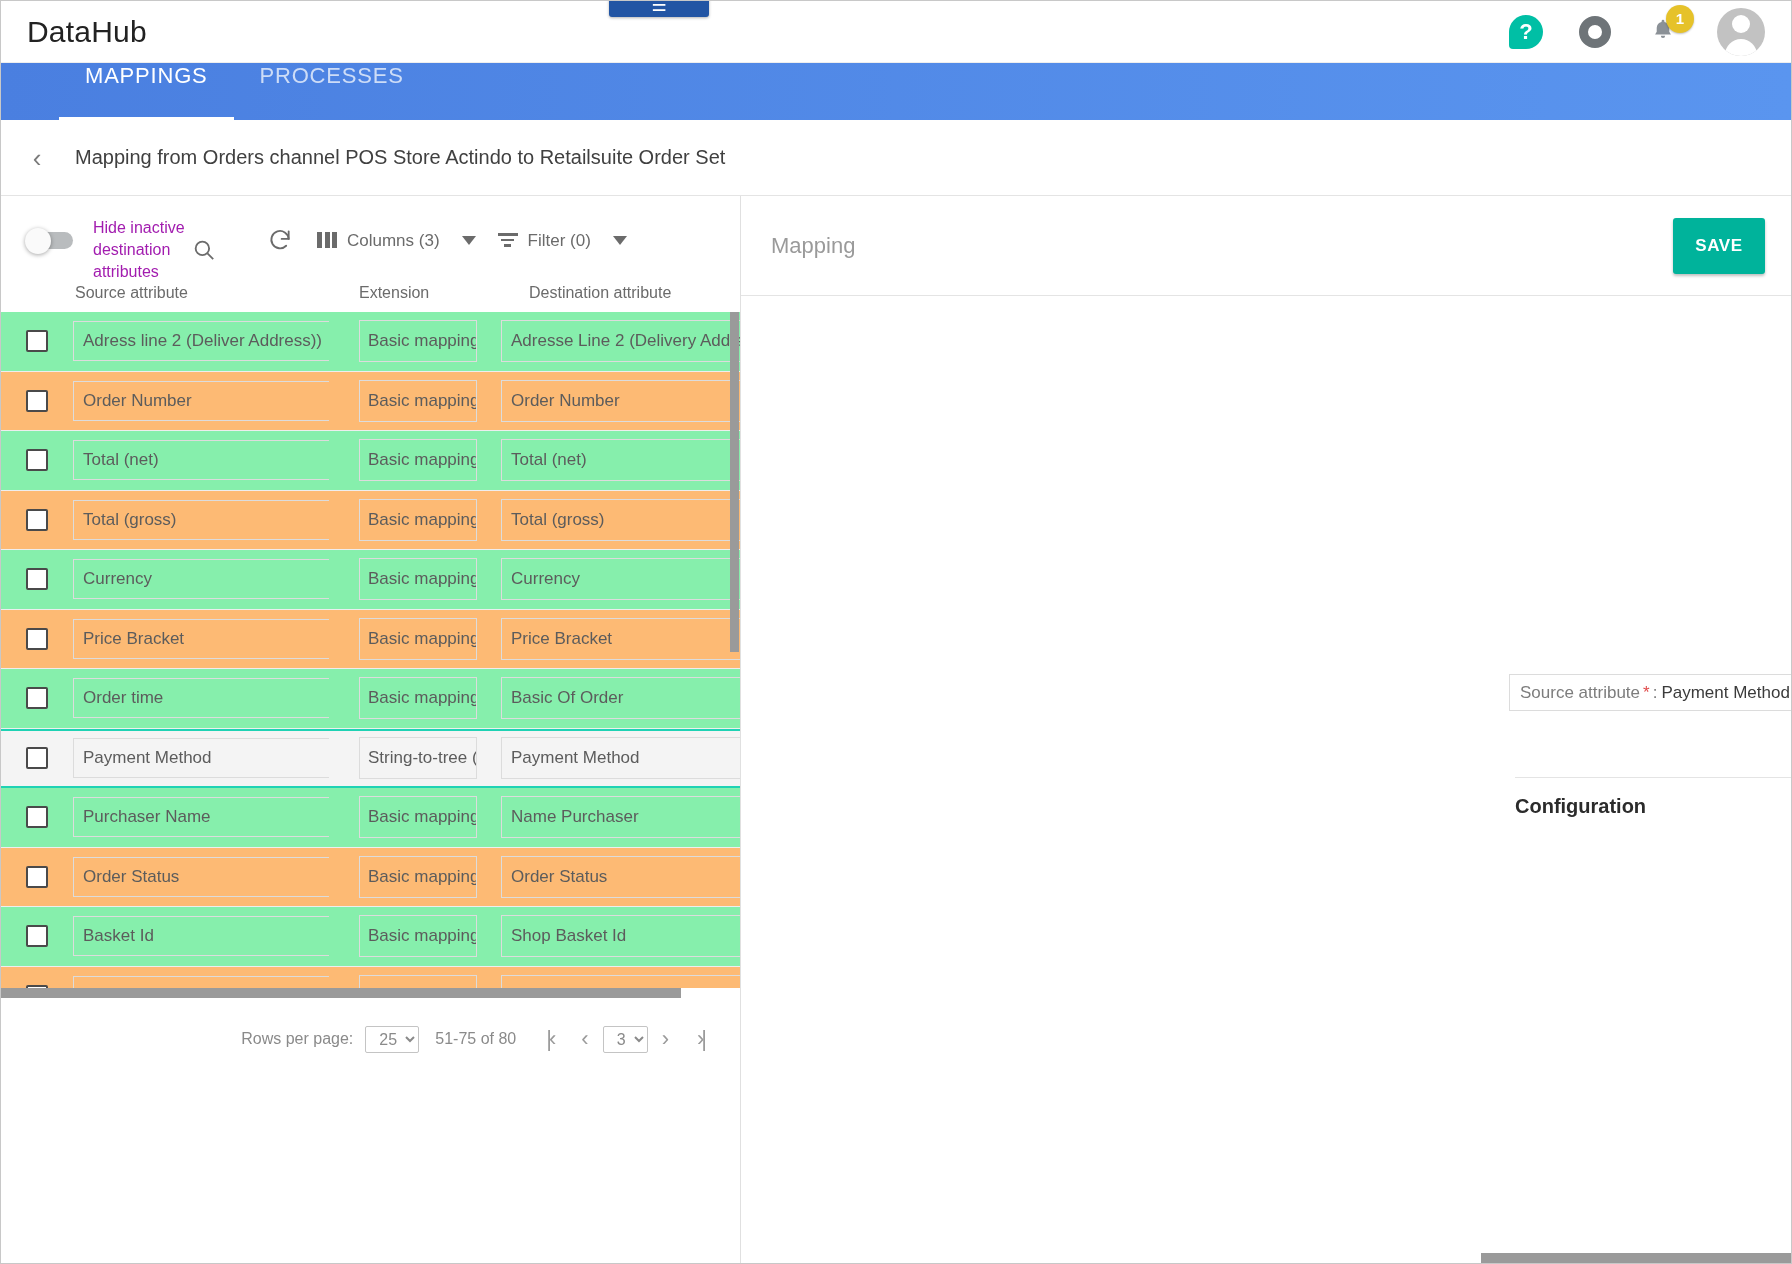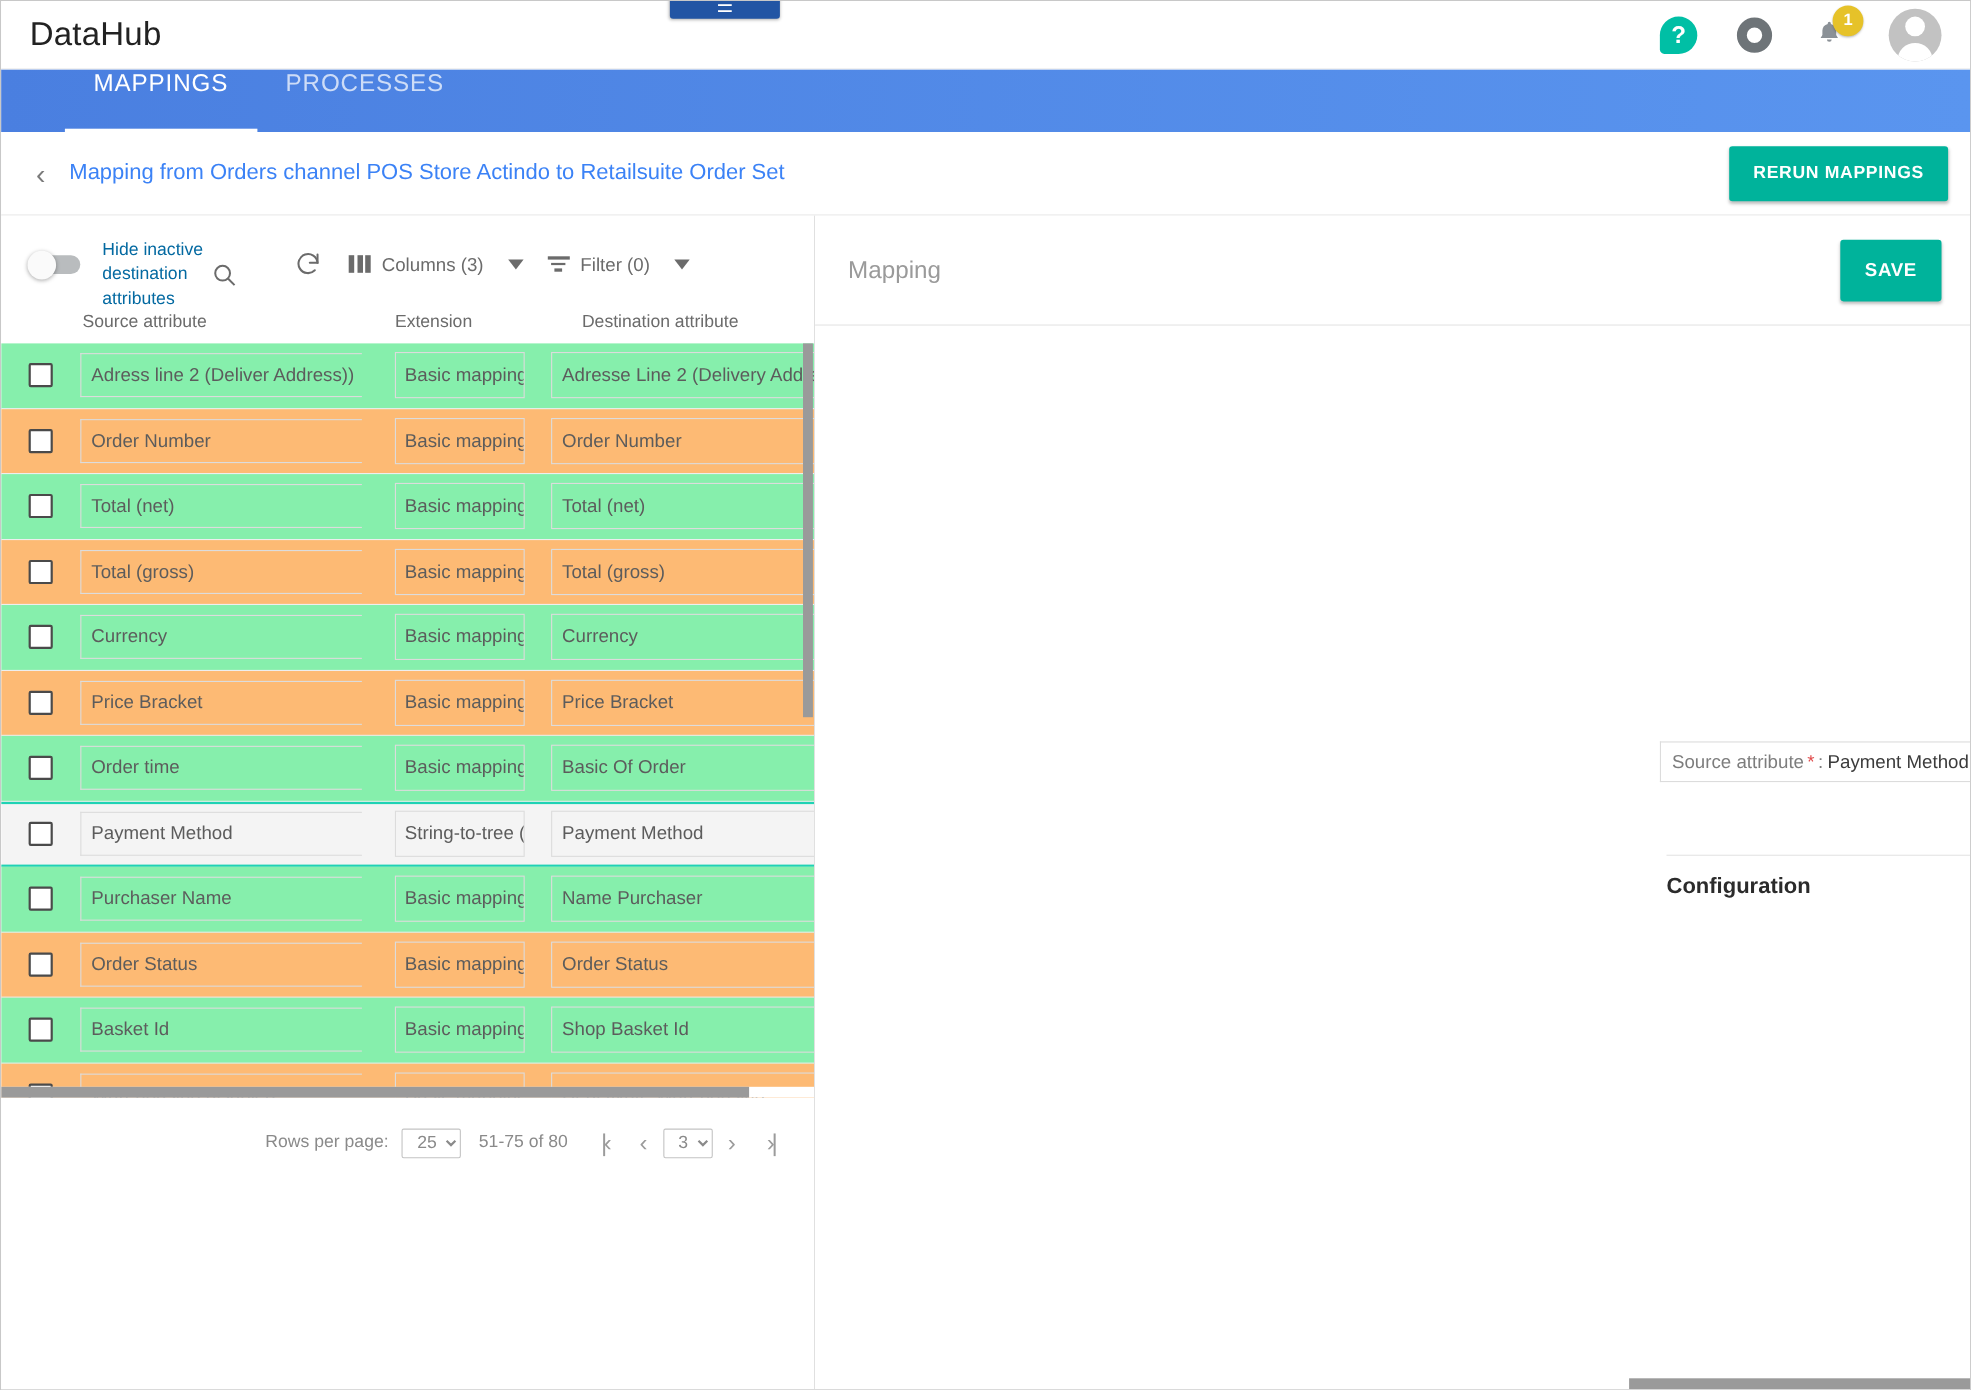--- a/index.html
+++ b/index.html
@@ -113,21 +113,21 @@
     display: flex; align-items: center;
     padding: 0 20px 0 22px;
     background: #fff;
     border-bottom: 1px solid #e4e4e4;
   }
   .back-chevron {
     width: 28px; color:#7b7b7b; font-size: 26px; line-height:1; cursor:pointer;
     display:flex; align-items:center; justify-content:center;
   }
   .crumb-title {
-    font-size: 20px; color: #3b82f6; margin-left: 12px;
+    font-size: 20px; color: #404040; margin-left: 24px;
   }
   .btn-rerun {
     margin-left: auto;
     background: #00b39b;
     color: #fff;
     border: none;
     padding: 16px 22px;
     font-size: 16px; font-weight: 700; letter-spacing: .6px;
     border-radius: 3px;
     box-shadow: 0 2px 3px rgba(0,0,0,.25);
@@ -172,21 +172,21 @@
   }
   .toggle .knob {
     position:absolute; left: 2px; top: 0px;
     width: 26px; height: 26px; border-radius: 50%;
     background: #fafafa;
     box-shadow: 0 1px 4px rgba(0,0,0,.35);
   }
   .toggle-label {
     margin-left: 20px;
     width: 92px;
-    font-size: 16px; color: #0369a1; line-height: 22px;
+    font-size: 16px; color: #a21caf; line-height: 22px;
     position: relative; top: 10px;
   }
   .search-icon {
     margin-left: 6px; width: 26px; height: 26px;
     position:relative; top: 10px; cursor:pointer; flex:none;
   }
   .tb-right {
     display: flex; align-items: center; gap: 0;
     margin-left: 50px;
   }
@@ -440,21 +440,20 @@
       <span>MAPPINGS</span>
     </div>
     <div class="tab">
       <span>PROCESSES</span>
     </div>
   </div>
 
   <div class="crumbrow">
     <div class="back-chevron">‹</div>
     <div class="crumb-title">Mapping from Orders channel POS Store Actindo to Retailsuite Order Set</div>
-    <button class="btn-rerun">RERUN MAPPINGS</button>
   </div>
 
   <div class="body">
 
     <div class="left-pane">
 
       <div class="left-toolbar">
         <div class="toggle">
           <div class="track"></div>
           <div class="knob"></div>

